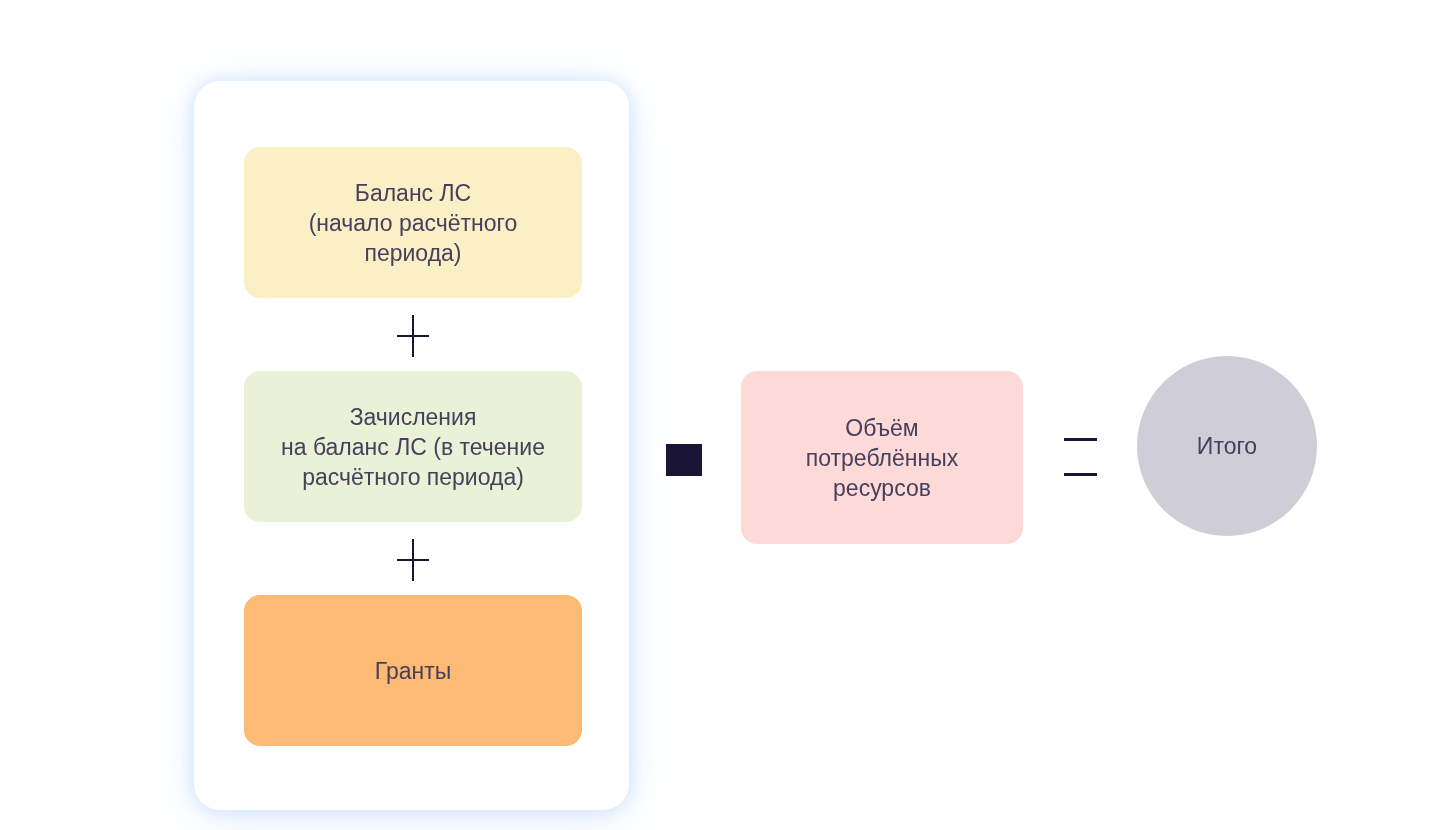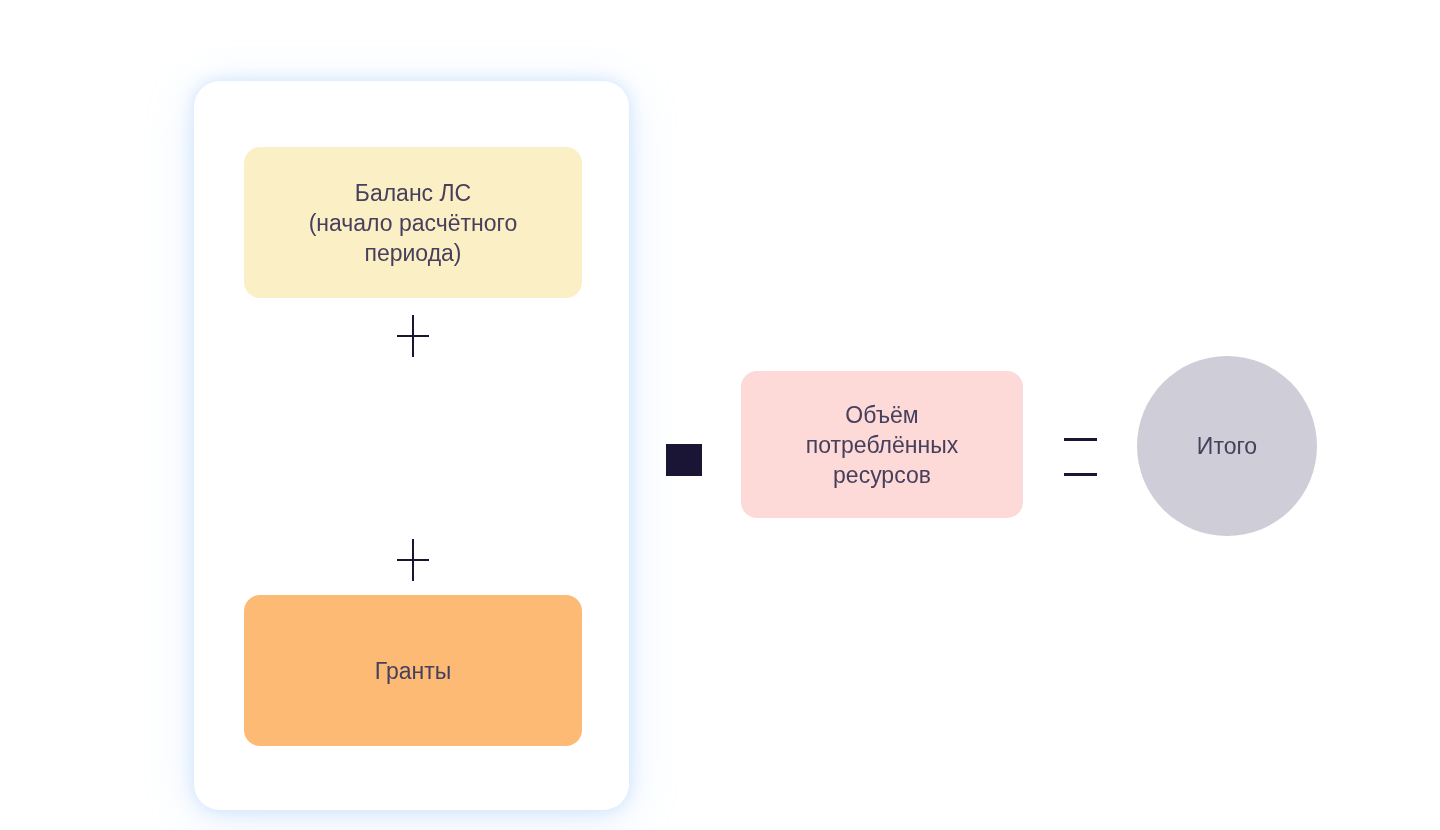--- a/index.html
+++ b/index.html
@@ -52,21 +52,21 @@
   .plus-2 { left: 203px; top: 458px; }
 
   .minus  { left: 634px; top: 412px; width: 36px; height: 3px; background: #1B1535; }
   .equals {
     left: 1032px; top: 406px; width: 33px; height: 14px;
     border-top: 3px solid #1B1535; border-bottom: 3px solid #1B1535;
   }
 
   .box-consumed {
     left: 709px; top: 339px;
-    width: 282px; height: 147px;
+    width: 282px; height: 173px;
     background: #FDD9D7;
   }
 
   .circle-total {
     position: absolute;
     left: 1105px; top: 324px;
     width: 180px; height: 180px;
     border-radius: 50%;
     background: #CFCED8;
     display: flex; align-items: center; justify-content: center;
@@ -83,20 +83,25 @@
   <div class="panel">
 
     <div class="box box-balance">
       <div class="box-label">Баланс ЛС
 (начало расчётного
 периода)</div>
     </div>
 
     <div class="op plus plus-1" aria-label="+"></div>
 
+    <div class="box box-credits">
+      <div class="box-label">Зачисления
+на баланс ЛС (в течение
+расчётного периода)</div>
+    </div>
 
     <div class="op plus plus-2" aria-label="+"></div>
 
     <div class="box box-grants">
       <div class="box-label">Гранты</div>
     </div>
 
   </div>
 
   <div class="op minus" aria-label="−"></div>

